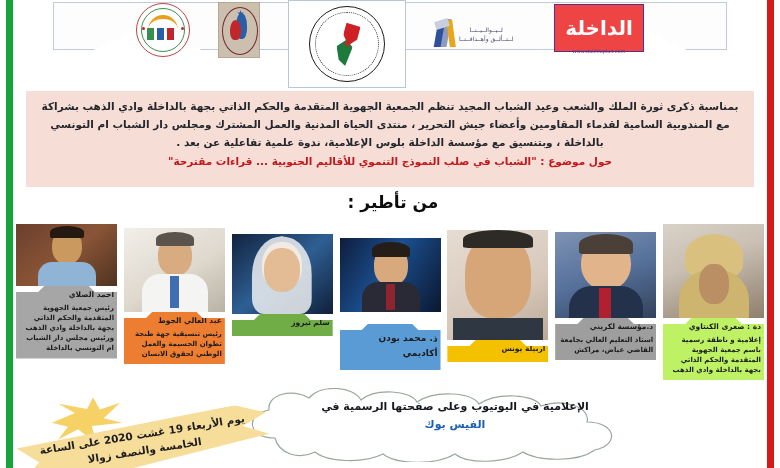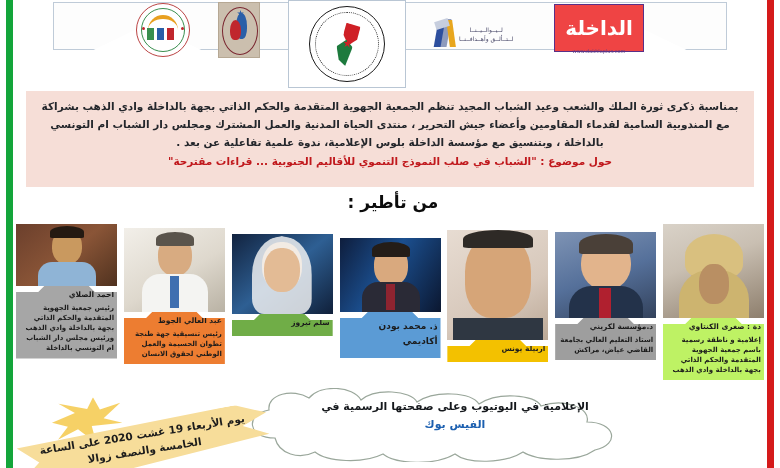--- a/index.html
+++ b/index.html
@@ -294,21 +294,21 @@
       </div>
     </div>
 
     <div class="sp" style="padding-top:14px;">
       <div class="photo" style="height:74px;background:linear-gradient(120deg,#0e1d3c 0%,#1b4f8f 45%,#0b1730 100%);">
         <div style="position:absolute;left:34px;top:8px;width:34px;height:40px;border-radius:46%;background:#d9a97e;"></div>
         <div style="position:absolute;left:32px;top:4px;width:38px;height:15px;border-radius:50% 50% 8% 8%;background:#241d18;"></div>
         <div style="position:absolute;left:22px;top:44px;width:58px;height:30px;background:#2a2a36;border-radius:16px 16px 0 0;"></div>
         <div style="position:absolute;left:46px;top:46px;width:9px;height:26px;background:#8e2430;"></div>
       </div>
-      <div class="cap" style="background:#5b9bd5;padding-top:8px;padding-bottom:10px;">
+      <div class="cap" style="background:#5b9bd5;padding-top:8px;padding-bottom:10px;margin-top:12px;">
         <span class="nm" style="font-size:9px;">ذ. محمد بودن</span>
         <span style="font-size:9px;">أكاديمي</span>
       </div>
     </div>
 
     <div class="sp" style="padding-top:10px;">
       <div class="photo" style="height:80px;background:linear-gradient(140deg,#12233f 0%,#2e5f93 50%,#10203a 100%);">
         <div style="position:absolute;left:30px;top:8px;width:40px;height:48px;border-radius:46%;background:#e3bb95;"></div>
         <div style="position:absolute;left:20px;top:2px;width:60px;height:78px;border-radius:50% 50% 20% 20%;background:rgba(245,245,245,.82);
                     clip-path:polygon(0 30%,14% 6%,50% 0,86% 6%,100% 30%,100% 100%,0 100%);"></div>

